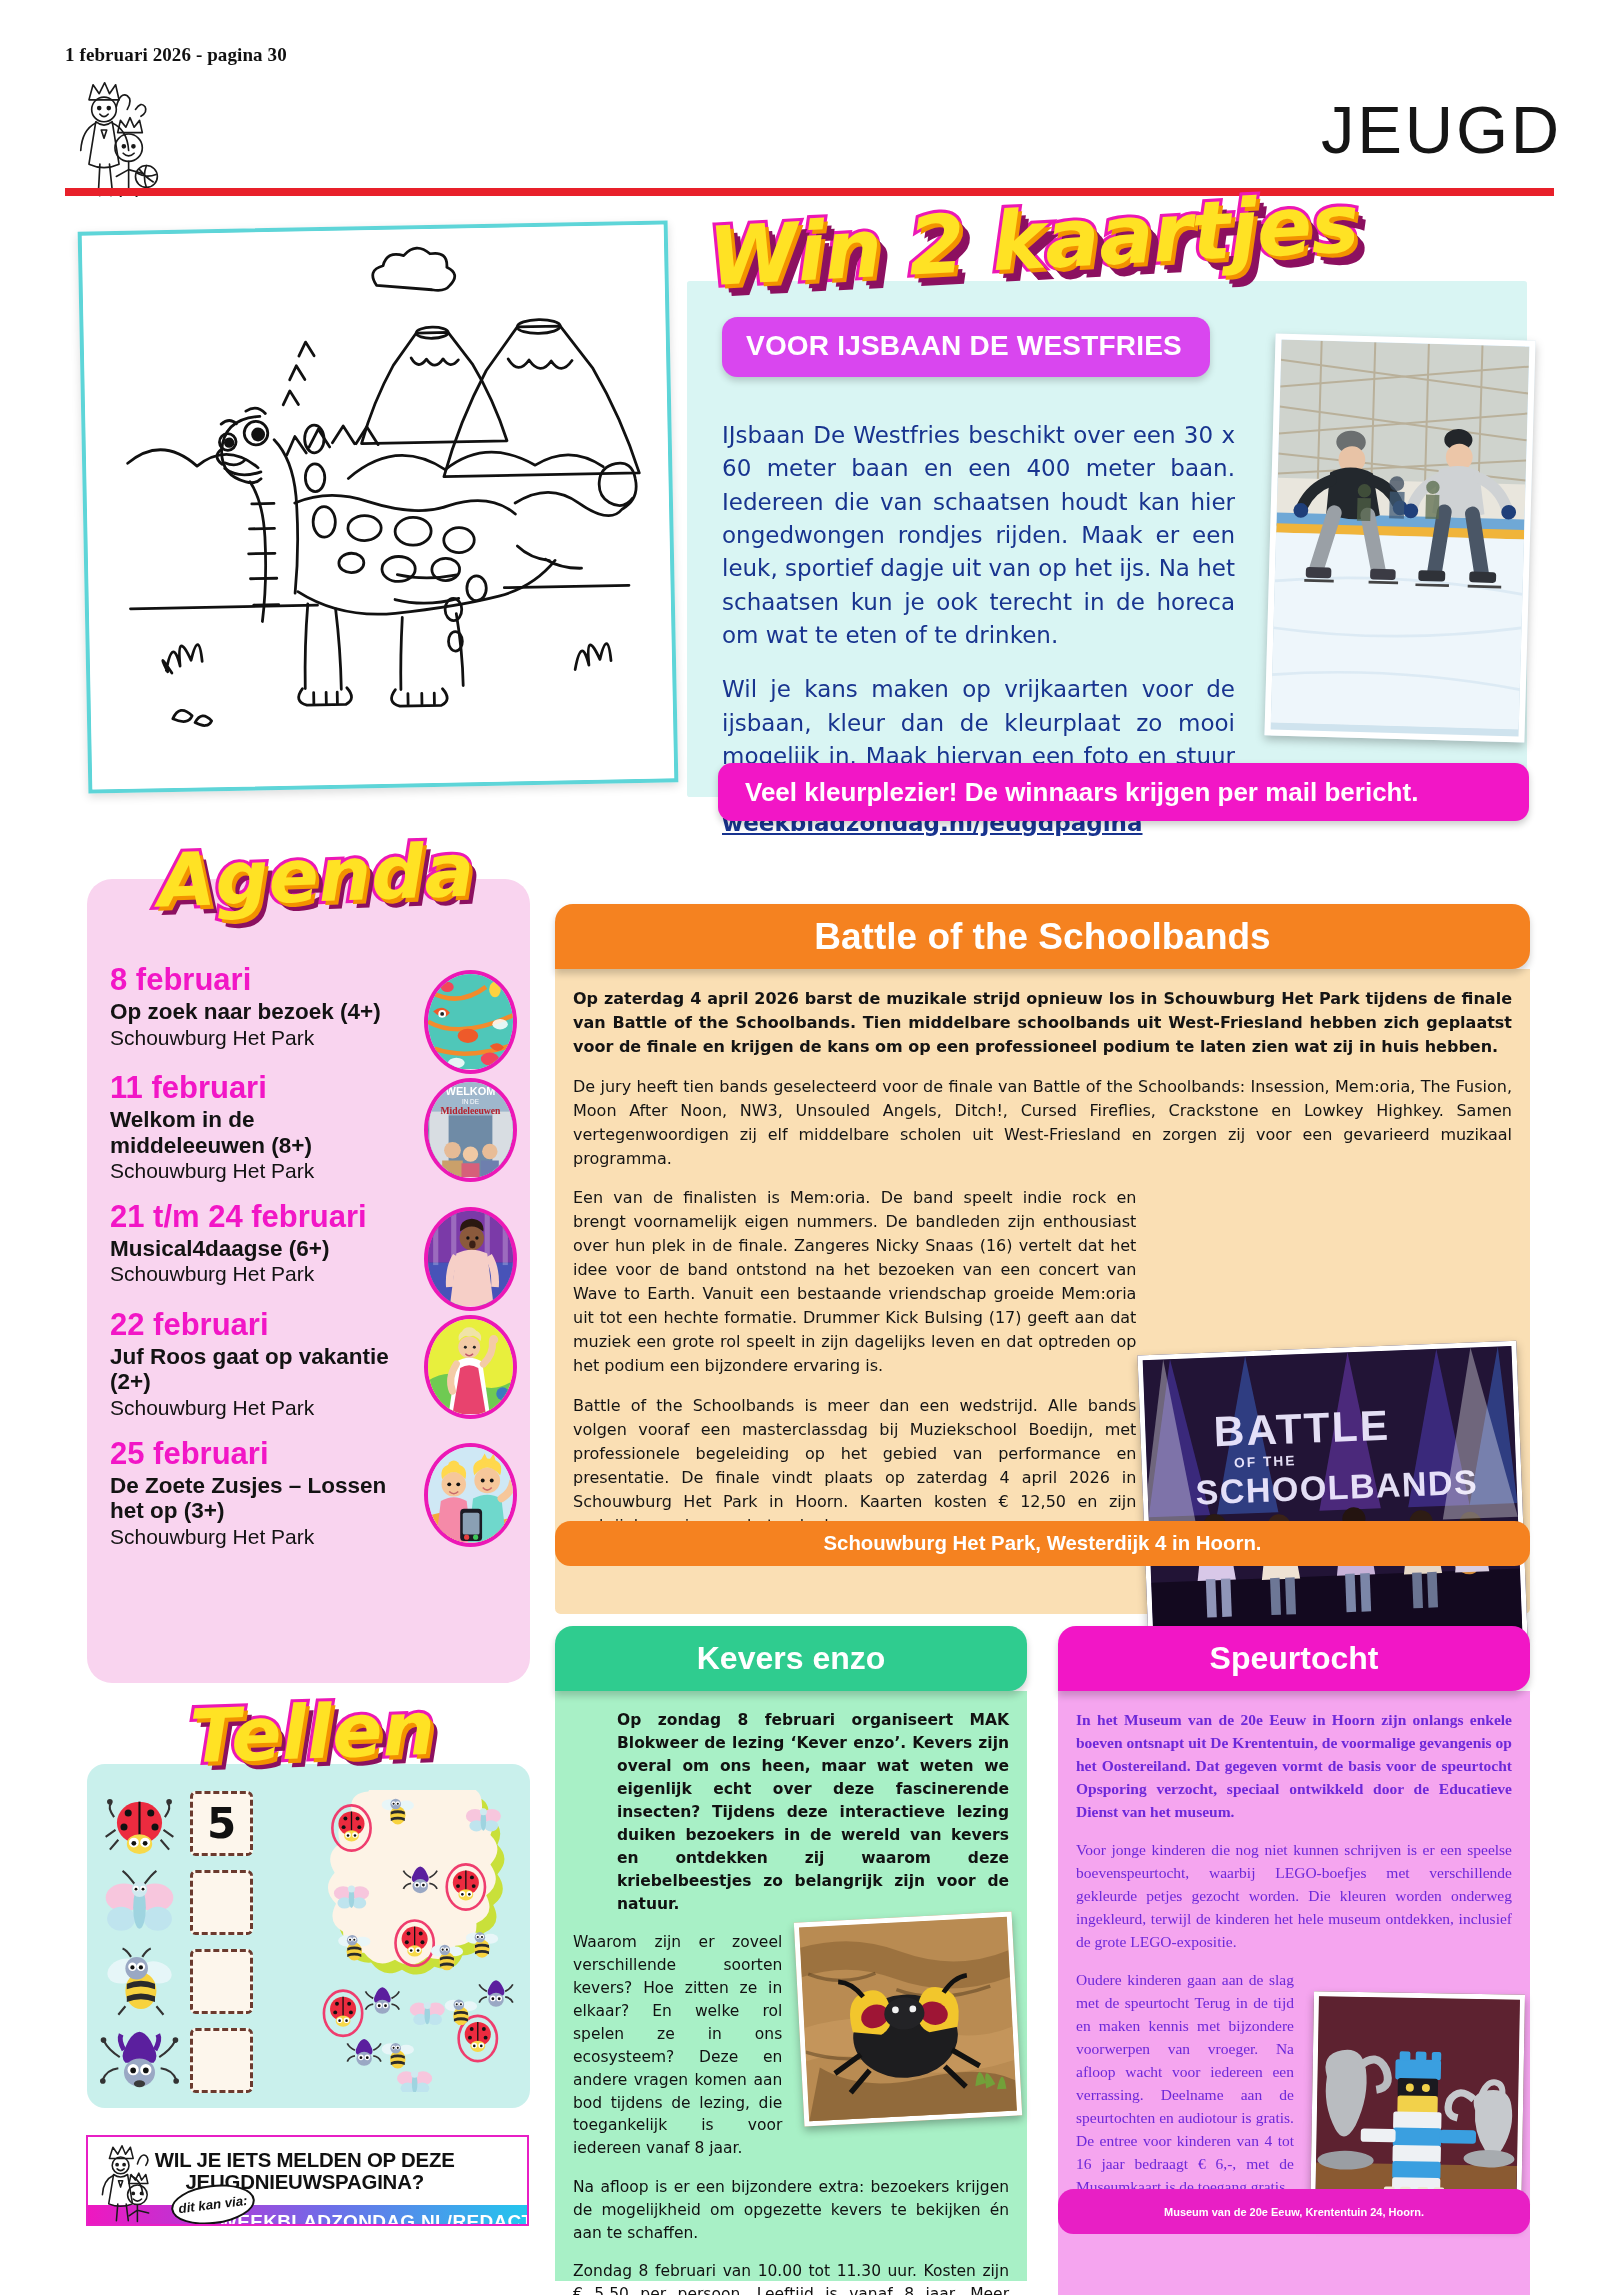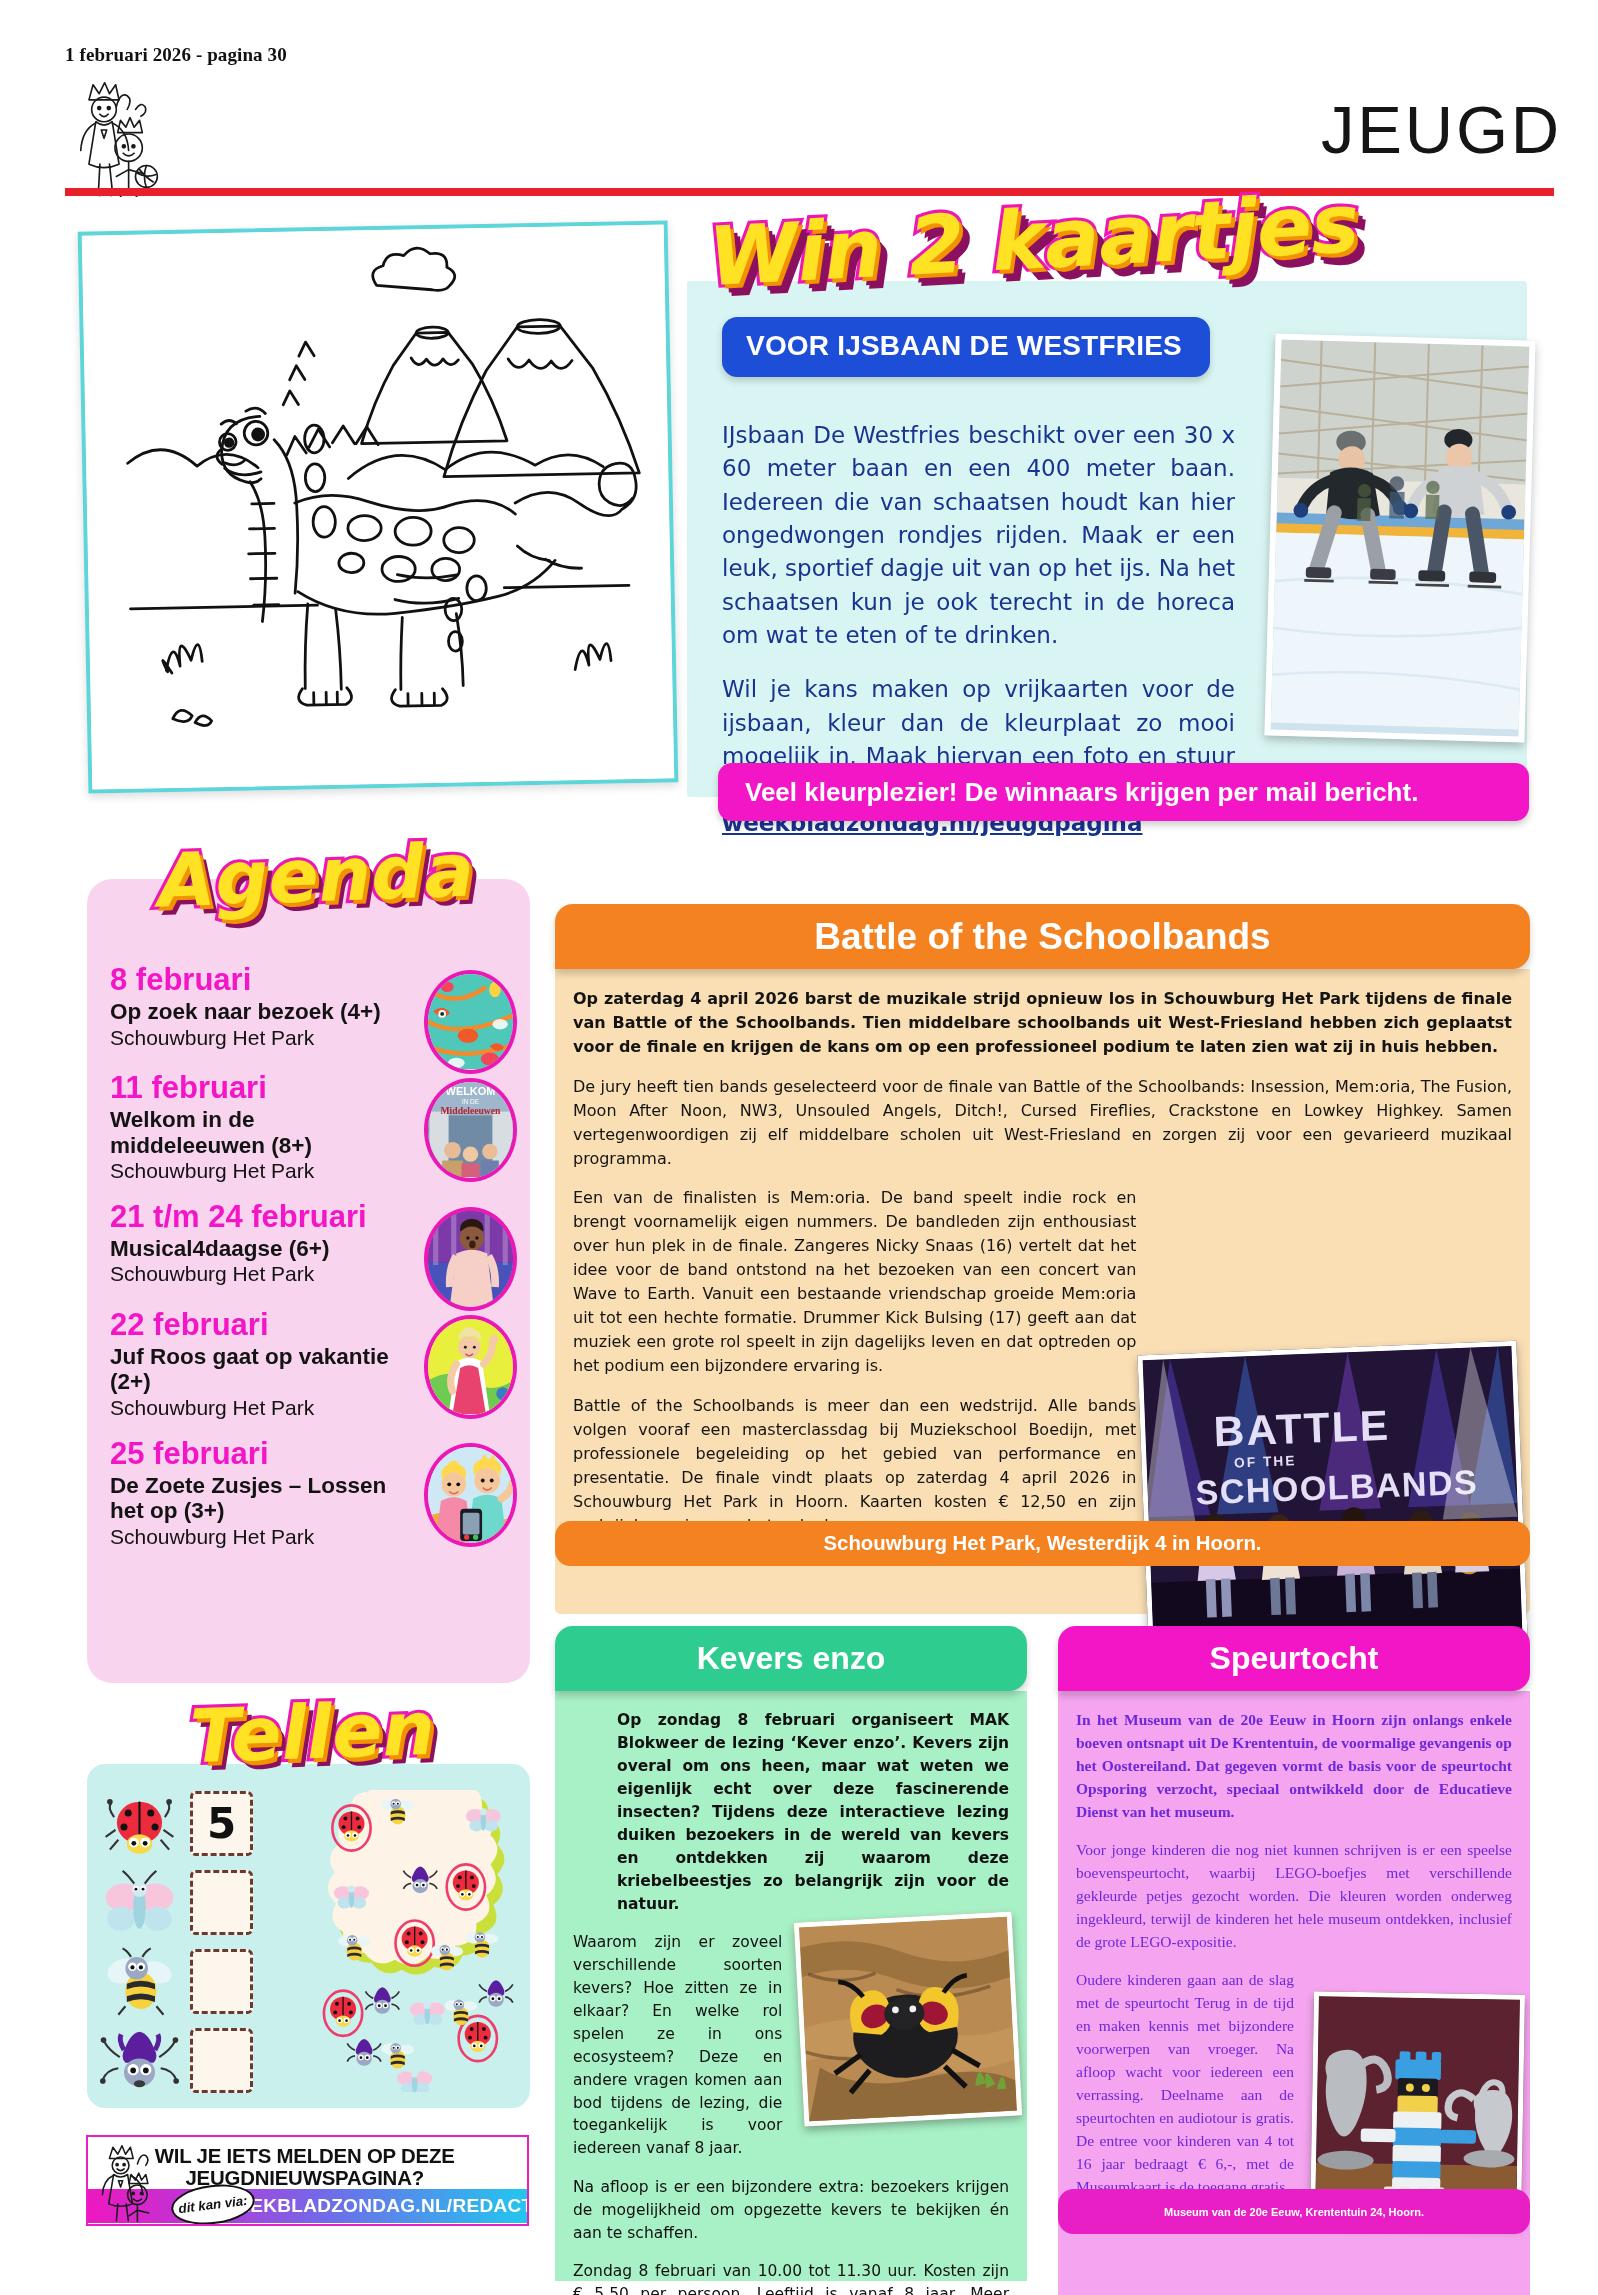--- a/index.html
+++ b/index.html
@@ -58,21 +58,21 @@
     paint-order:stroke fill;
     text-shadow:
       3.5px 4.2px 0 #f39200,
       7px 8.4px 0 #8c1060,
       9.8px 12px 0 #8c1060;
     white-space:nowrap;
     z-index:6;
   }
   .win-sub{
     position:absolute; left:722px; top:317px;
-    background:#1d4ed8; color:#fff;
+    background:#d946ef; color:#fff;
     font-size:28px; font-weight:bold;
     padding:12.6px 28px 15.5px 24px;
     border-radius:15.5px;
     letter-spacing:0.2px;
     box-shadow:0 3.5px 7px rgba(0,0,0,.18);
     z-index:7;
   }
   .win-body{
     position:absolute; left:722px; top:419px; width:513px;
     color:#18348f; font-size:23px; line-height:1.45;
@@ -154,21 +154,21 @@
   }
   .cloud-field{
     position:absolute; left:315px; top:1790px; width:207px; height:302px;
   }
 
   
   .promo{
     position:absolute; left:86px; top:2135px; width:443px; height:91px;
     border:2.8px solid #e81fc5; background:#fff; overflow:hidden;
   }
-  .promo-top{ height:52px; display:flex; align-items:flex-end; }
+  .promo-top{ height:68px; display:flex; align-items:center; }
   .promo-head{
     flex:1; text-align:center; padding-right:5.6px;
     font-size:20.4px; font-weight:900; color:#111; line-height:1.08;
     letter-spacing:-0.2px;
   }
   .promo-bar{
     height:34px; display:flex; align-items:center;
     background:linear-gradient(90deg,#ee18c0 0%, #b33ad8 28%, #6e6de8 55%, #23c6ee 100%);
   }
   .promo-url{

